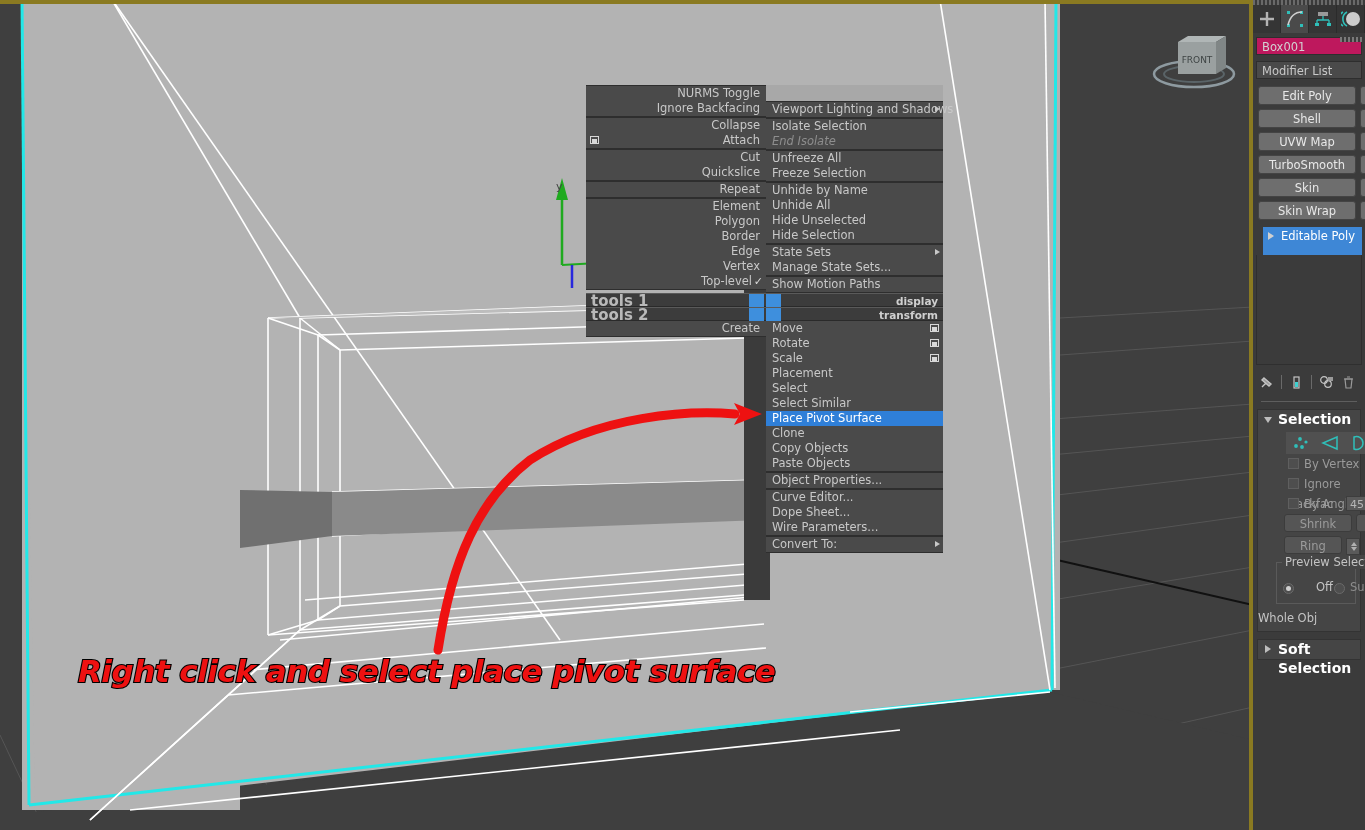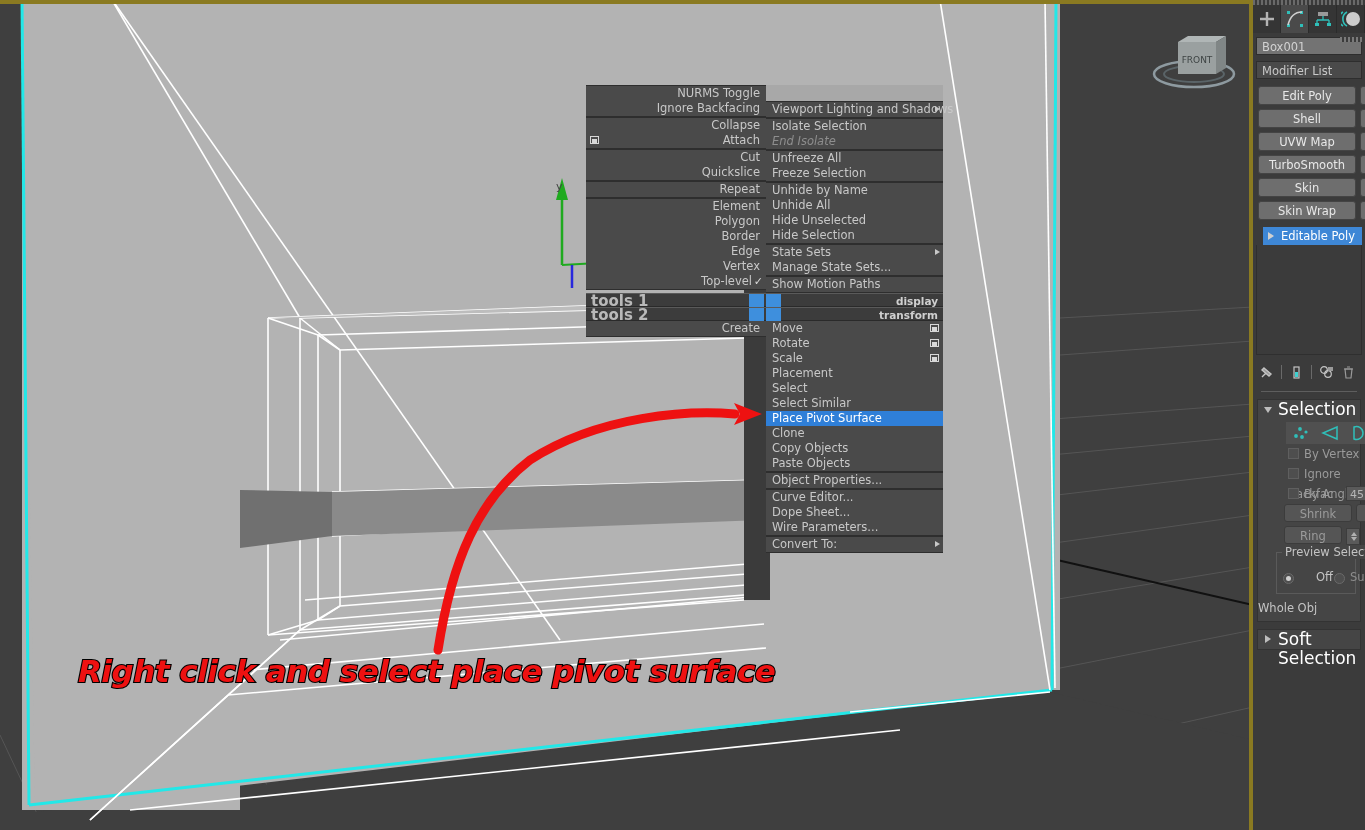--- a/index.html
+++ b/index.html
@@ -95,61 +95,61 @@
   }
   #cp-dots { height: 5px; background: repeating-linear-gradient(90deg,#6a6a6a 0 2px,#3b3b3b 2px 4px); }
   #cp-tabs { display: flex; height: 28px; background: #353535; align-items: stretch; }
   .cp-tab {
     width: 34px; display: flex; align-items: center; justify-content: center;
     border-right: 1px solid #2b2b2b;
   }
   .cp-tab.sel { background: #4a4a4a; }
   .cp-field {
     margin: 4px 3px 0 3px; height: 18px; line-height: 18px;
-    background: #737373; color: #d2d2d2; font-size: 11.5px; padding-left: 5px;
+    background: #be185d; color: #d2d2d2; font-size: 11.5px; padding-left: 5px;
     border: 1px solid #2e2e2e;
   }
   .cp-modlist {
     margin: 6px 3px 0 3px; height: 18px; line-height: 18px;
     background: #4a4a4a; color: #c9c9c9; font-size: 11.5px; padding-left: 5px;
     border: 1px solid #2e2e2e;
   }
   #cp-modbtns { margin-top: 7px; position: relative; }
   .modrow { position: relative; height: 23px; }
   .modbtn {
     position: absolute; left: 5px; width: 98px; height: 19px; line-height: 19px;
     background: #6e6e6e; color: #e8e8e8; font-size: 11.5px; text-align: center;
     border: 1px solid #444; border-radius: 3px;
   }
   .modbtn2 {
     position: absolute; left: 107px; width: 98px; height: 19px;
     background: #6e6e6e; border: 1px solid #444; border-radius: 3px;
   }
   .stackitem {
-    margin: 3px 3px 0 10px; height: 18px; line-height: 18px;
+    margin: 3px 3px 0 10px; height: 28px; line-height: 18px;
     background: #3e87d6; color: #ffffff; font-size: 11.5px; padding-left: 18px;
     position: relative;
   }
   .stackitem .tri {
     position: absolute; left: 5px; top: 5px;
     width: 0; height: 0; border-left: 6px solid #d0d0d0;
     border-top: 4px solid transparent; border-bottom: 4px solid transparent;
   }
   #cp-stackarea { margin: 0 3px; height: 110px; background: #3b3b3b; border: 1px solid #2f2f2f; border-top: none;}
   #cp-stackbar { height: 34px; display: flex; align-items: center; padding-left: 6px; gap: 7px; background: #3b3b3b; }
   .cp-sep { width: 1px; height: 14px; background: #6a6a6a; }
   #cp-hr { margin: 2px 8px 0 8px; height: 1px; background: #5e5e5e; }
   #cp-dots2 { position:absolute; right:3px; top:37px; width: 22px; height: 5px;
     background: repeating-linear-gradient(90deg,#7a7a7a 0 2px,#3b3b3b 2px 4px); }
 
   .rollout {
     margin: 7px 4px 0 4px; background: #454545; border: 1px solid #333;
   }
   .rollout-hdr {
-    height: 19px; line-height: 19px; font-size: 17px; font-weight: normal;
+    height: 19px; line-height: 19px; font-size: 14px; font-weight: bold;
     color: #ffffff; padding-left: 20px; position: relative;
   }
   .rollout-hdr .tri-d {
     position: absolute; left: 6px; top: 7px; width: 0; height: 0;
     border-top: 6px solid #bdbdbd; border-left: 4px solid transparent; border-right: 4px solid transparent;
   }
   .rollout-hdr .tri-r {
     position: absolute; left: 7px; top: 5px; width: 0; height: 0;
     border-left: 6px solid #bdbdbd; border-top: 4px solid transparent; border-bottom: 4px solid transparent;
   }

